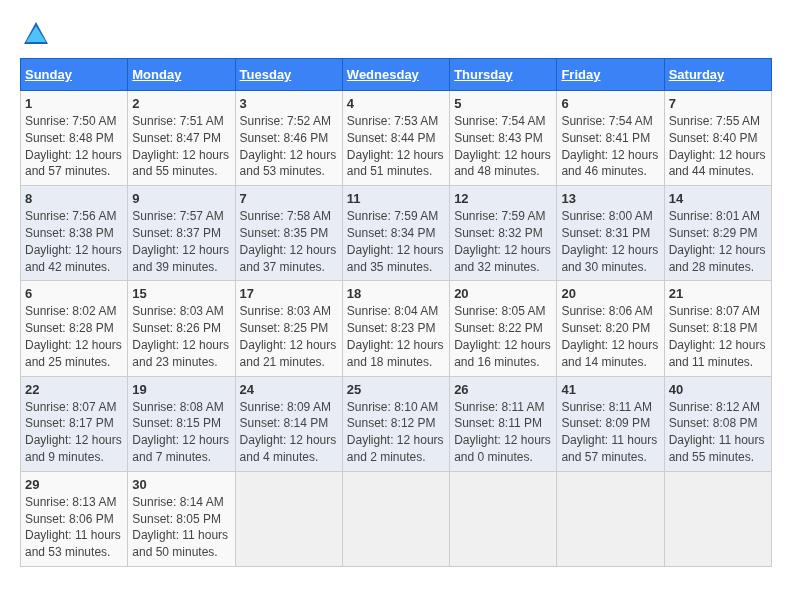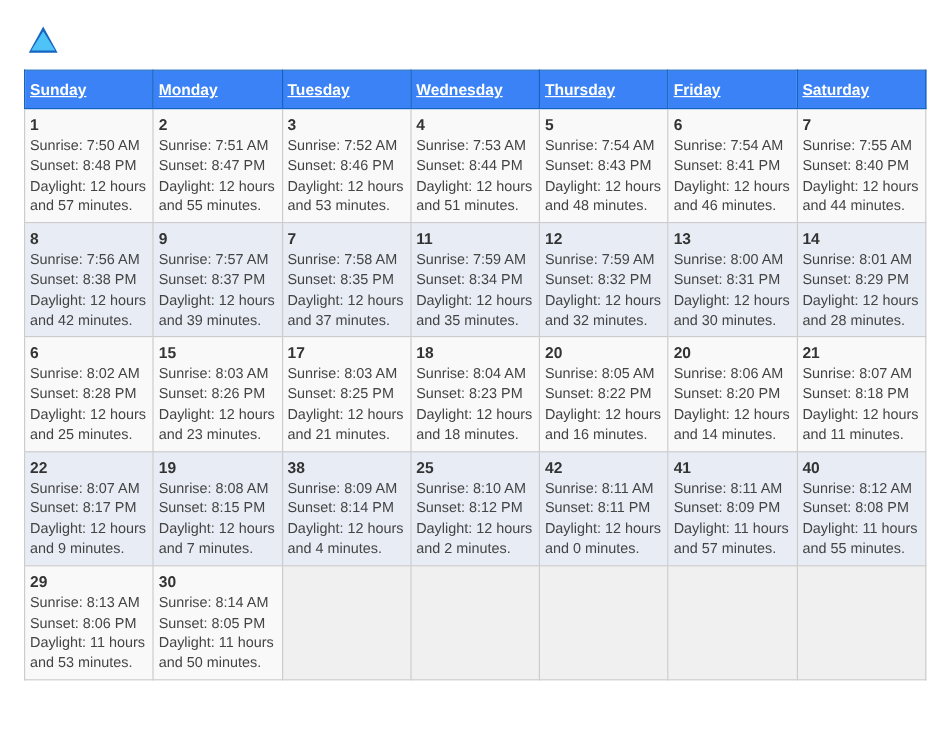--- a/index.html
+++ b/index.html
@@ -159,25 +159,25 @@
         <td><span class="day-num">20</span>
 <span class="day-info">Sunrise: 8:06 AM<br>Sunset: 8:20 PM<br>Daylight: 12 hours and 14 minutes.</span></td>
         <td><span class="day-num">21</span>
 <span class="day-info">Sunrise: 8:07 AM<br>Sunset: 8:18 PM<br>Daylight: 12 hours and 11 minutes.</span></td>
       </tr>
       <tr>
         <td><span class="day-num">22</span>
 <span class="day-info">Sunrise: 8:07 AM<br>Sunset: 8:17 PM<br>Daylight: 12 hours and 9 minutes.</span></td>
         <td><span class="day-num">19</span>
 <span class="day-info">Sunrise: 8:08 AM<br>Sunset: 8:15 PM<br>Daylight: 12 hours and 7 minutes.</span></td>
-        <td><span class="day-num">38</span>
+        <td><span class="day-num">24</span>
 <span class="day-info">Sunrise: 8:09 AM<br>Sunset: 8:14 PM<br>Daylight: 12 hours and 4 minutes.</span></td>
         <td><span class="day-num">25</span>
 <span class="day-info">Sunrise: 8:10 AM<br>Sunset: 8:12 PM<br>Daylight: 12 hours and 2 minutes.</span></td>
-        <td><span class="day-num">42</span>
+        <td><span class="day-num">26</span>
 <span class="day-info">Sunrise: 8:11 AM<br>Sunset: 8:11 PM<br>Daylight: 12 hours and 0 minutes.</span></td>
         <td><span class="day-num">41</span>
 <span class="day-info">Sunrise: 8:11 AM<br>Sunset: 8:09 PM<br>Daylight: 11 hours and 57 minutes.</span></td>
         <td><span class="day-num">40</span>
 <span class="day-info">Sunrise: 8:12 AM<br>Sunset: 8:08 PM<br>Daylight: 11 hours and 55 minutes.</span></td>
       </tr>
       <tr>
         <td><span class="day-num">29</span>
 <span class="day-info">Sunrise: 8:13 AM<br>Sunset: 8:06 PM<br>Daylight: 11 hours and 53 minutes.</span></td>
         <td><span class="day-num">30</span>

